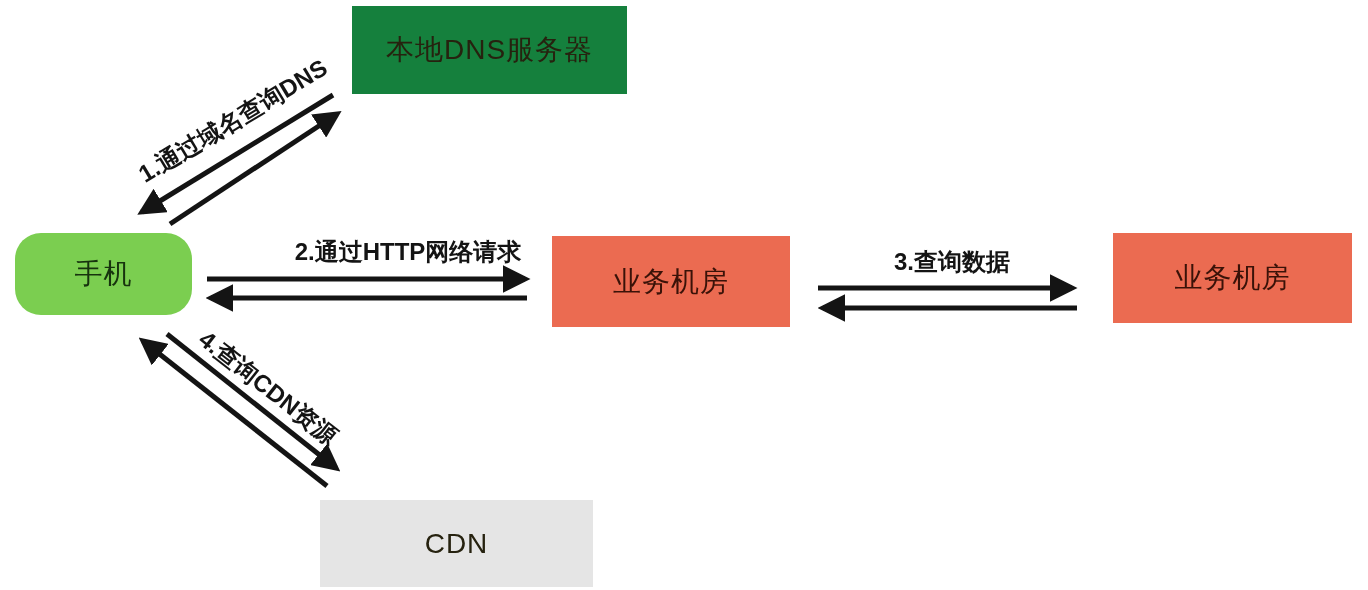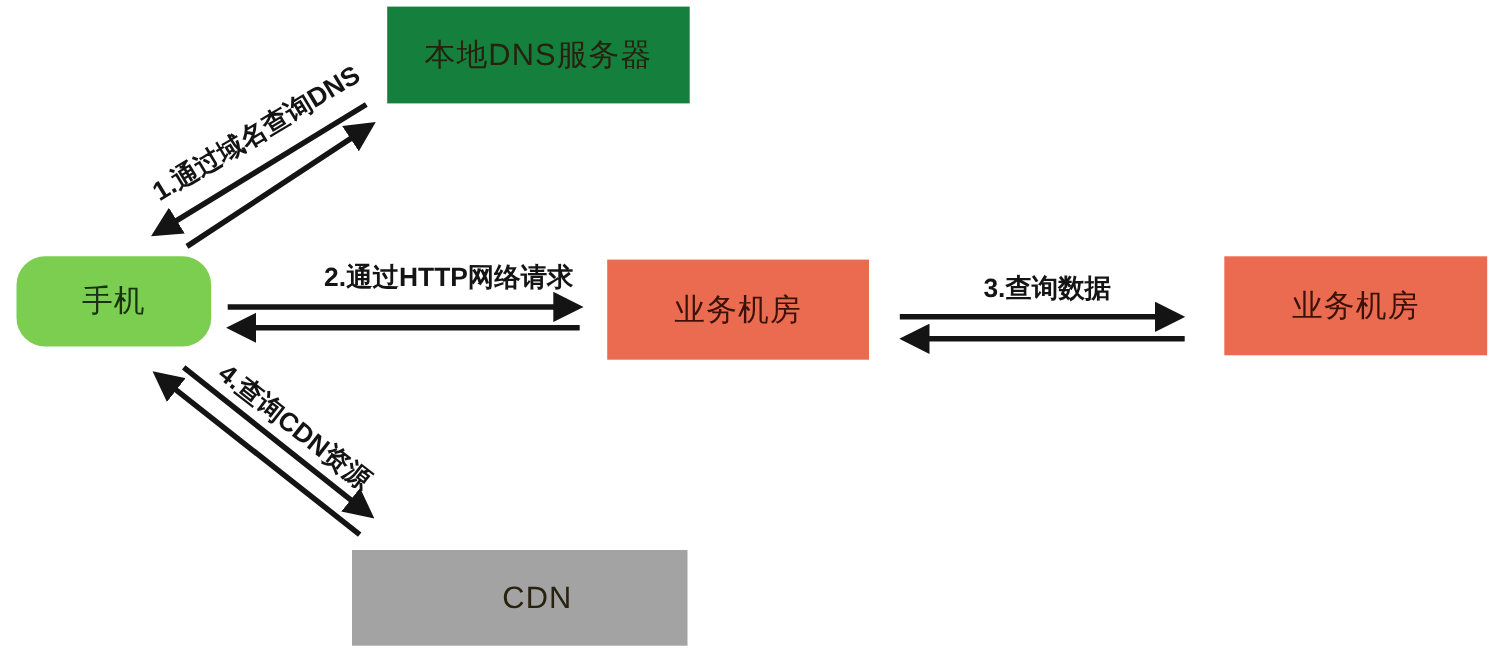--- a/index.html
+++ b/index.html
@@ -78,21 +78,21 @@
   </svg>
 
   <div class="node" style="left: 352px; top: 6px; width: 275px; height: 88px; background-color: #15803d;">本地DNS服务器</div>
 
   <div class="node green" style="left: 15px; top: 233px; width: 177px; height: 82px; background-color: rgb(123, 206, 80); border-radius: 26px;">手机</div>
 
   <div class="node red" style="left: 552px; top: 236px; width: 238px; height: 91px; background-color: rgb(235, 107, 81);">业务机房</div>
 
   <div class="node red" style="left: 1113px; top: 233px; width: 239px; height: 90px; background-color: rgb(235, 107, 81);">业务机房</div>
 
-  <div class="node" style="left: 320px; top: 500px; width: 273px; height: 87px; background-color: #a3a3a3; padding-left: 32px;">CDN</div>
+  <div class="node" style="left: 320px; top: 500px; width: 273px; height: 87px; background-color: #e5e5e5;">CDN</div>
 
   <div class="edge-label rot-up" style="left:233px; top:121px;">1.通过域名查询DNS</div>
 
   <div class="edge-label" style="left:387px; top:252px;margin-left:21px;">2.通过HTTP网络请求</div>
 
   <div class="edge-label" style="left:952px; top:262px;">3.查询数据</div>
 
   <div class="edge-label rot-down" style="left:268px; top:388px;">4.查询CDN资源</div>
 
 </div>

